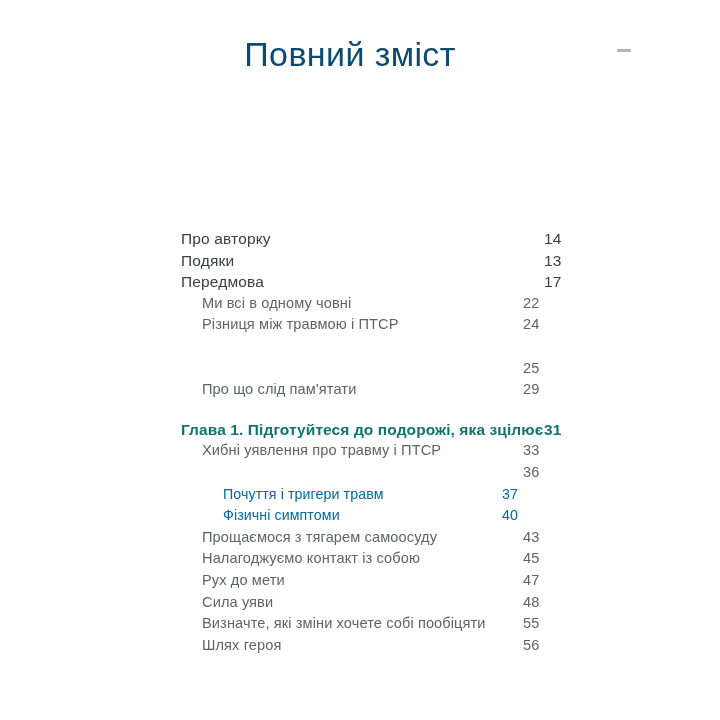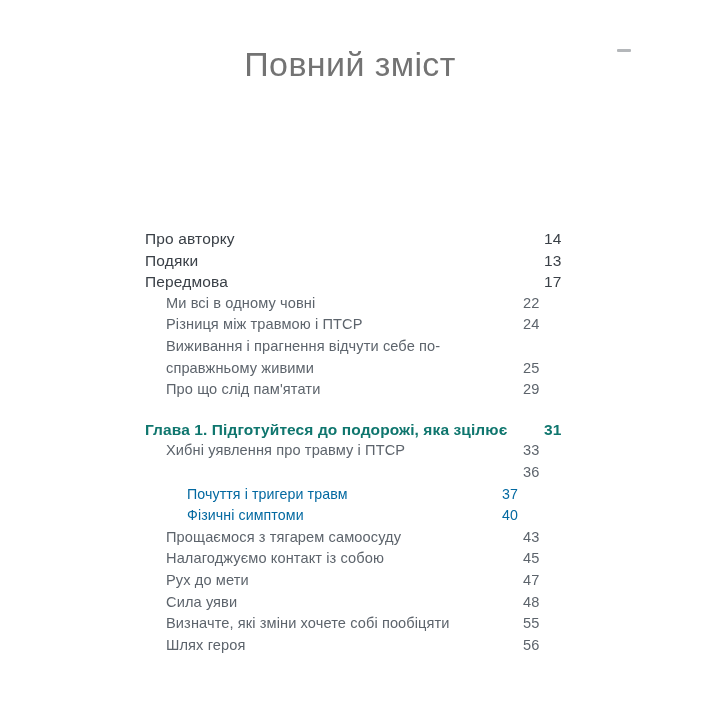--- a/index.html
+++ b/index.html
@@ -28,28 +28,28 @@
   .header {
     position: absolute;
     top: 0;
     left: 0;
     width: 720px;
     height: 100px;
   }
 
   .page-title {
     position: absolute;
-    top: 43px;
+    top: 33px;
     left: 0;
     width: 700px;
     text-align: center;
     font-size: 34px;
     font-weight: 400;
     letter-spacing: 0.4px;
-    color: #737373;
+    color: #0c4a6e;
     line-height: 42px;
     white-space: nowrap;
   }
 
   .minimize-icon {
     position: absolute;
     top: 49px;
     left: 617px;
     width: 14px;
     height: 3px;
@@ -68,20 +68,21 @@
   .toc-row {
     position: relative;
     display: block;
     height: 21.6px;
     white-space: nowrap;
   }
 
   .toc-row .label {
     display: inline-block;
     vertical-align: top;
+    margin-left: 36px;
   }
 
   .toc-row .page-num {
     position: absolute;
     left: 399px;
     top: 0;
     text-align: left;
     white-space: nowrap;
   }
 
@@ -168,21 +169,20 @@
     <div class="minimize-icon"></div>
   </div>
 
   <div class="toc" id="toc-list">
       <div class="toc-row lvl1"><span class="label">Про авторку</span><span class="page-num">14</span></div>
       <div class="toc-row lvl1"><span class="label">Подяки</span><span class="page-num">13</span></div>
       <div class="toc-row lvl1"><span class="label">Передмова</span><span class="page-num">17</span></div>
       <div class="toc-row lvl2"><span class="label">Ми всі в одному човні</span><span class="page-num">22</span></div>
       <div class="toc-row lvl2"><span class="label">Різниця між травмою і ПТСР</span><span class="page-num">24</span></div>
       <div class="toc-row lvl2 two-line">
-        <span class="label">Виживання і прагнення відчути себе по-справжньому живими</span>
         <span class="page-num">25</span>
       </div>
       <div class="toc-row lvl2"><span class="label">Про що слід пам'ятати</span><span class="page-num">29</span></div>
       <div class="group-gap"></div>
       <div class="toc-row lvl1b"><span class="label">Глава 1. Підготуйтеся до подорожі, яка зцілює</span><span class="page-num">31</span></div>
       <div class="toc-row lvl2"><span class="label">Хибні уявлення про травму і ПТСР</span><span class="page-num">33</span></div>
       <div class="toc-row lvl2"><span class="page-num">36</span></div>
       <div class="toc-row lvl3"><span class="label">Почуття і тригери травм</span><span class="page-num">37</span></div>
       <div class="toc-row lvl3"><span class="label">Фізичні симптоми</span><span class="page-num">40</span></div>
       <div class="toc-row lvl2"><span class="label">Прощаємося з тягарем самоосуду</span><span class="page-num">43</span></div>

